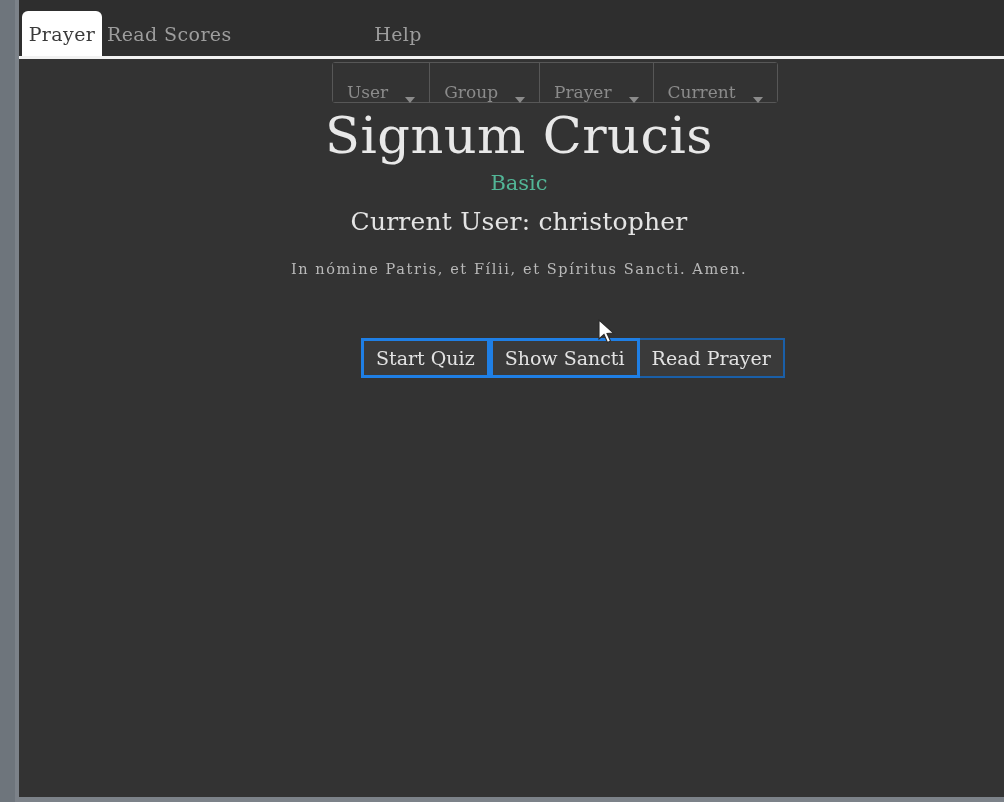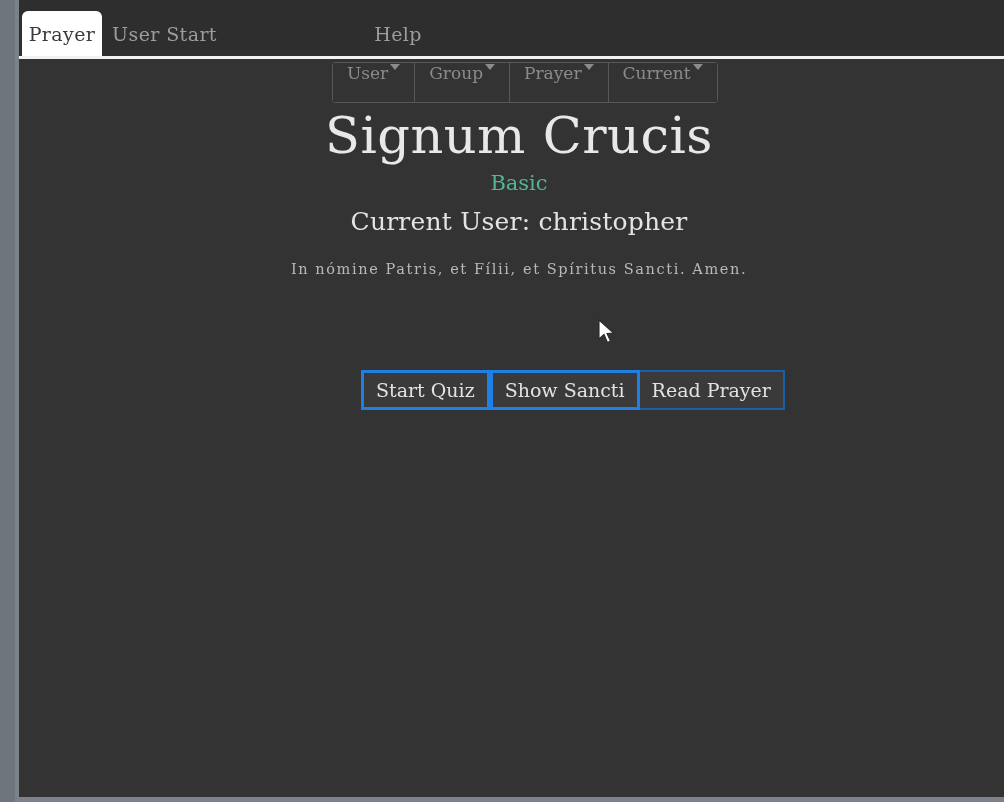--- a/index.html
+++ b/index.html
@@ -79,23 +79,23 @@
     top: 62px;
     height: 41px;
     display: flex;
     border: 1px solid #575757;
     border-radius: 3px;
     background: #313131;
     box-sizing: border-box;
   }
   .dropdown-btn {
     display: flex;
-    align-items: flex-start;
+    align-items: flex-end;
     justify-content: center;
-    gap: 2px;
+    gap: 17px;
     padding: 0 14px;
     height: 100%;
     color: #8b8b8b;
     font-size: 17px;
     background: #333333;
     border-right: 1px solid #575757;
     box-sizing: border-box;
     cursor: default;
     white-space: nowrap;
   }
@@ -146,21 +146,20 @@
     letter-spacing: 1.6px;
     line-height: 20px;
   }
 
   
   #button-row {
     position: absolute;
     left: 342px;
     top: 338px;
     display: flex;
-    margin-top: 32px;
   }
   .action-btn {
     height: 40px;
     line-height: 38px;
     padding: 0 12px;
     font-size: 19px;
     color: #e2e2e2;
     background: #3a3a3a;
     box-sizing: border-box;
     white-space: nowrap;
@@ -188,21 +187,21 @@
   }
 </style>
 </head>
 <body>
 
 <div id="window">
   <div id="window-inner">
 
     <div id="tabbar">
       <div class="tab active" id="tab-prayer">Prayer</div>
-      <div class="tab" id="tab-user-scores">User Start</div>
+      <div class="tab" id="tab-user-scores">Read Scores</div>
       <div class="tab" id="tab-help">Help</div>
       <div id="tabbar-underline"></div>
     </div>
 
     <div id="dropdown-group">
       <div class="dropdown-btn">
         <span>User</span>
         <span class="caret"></span>
       </div>
       <div class="dropdown-btn">

